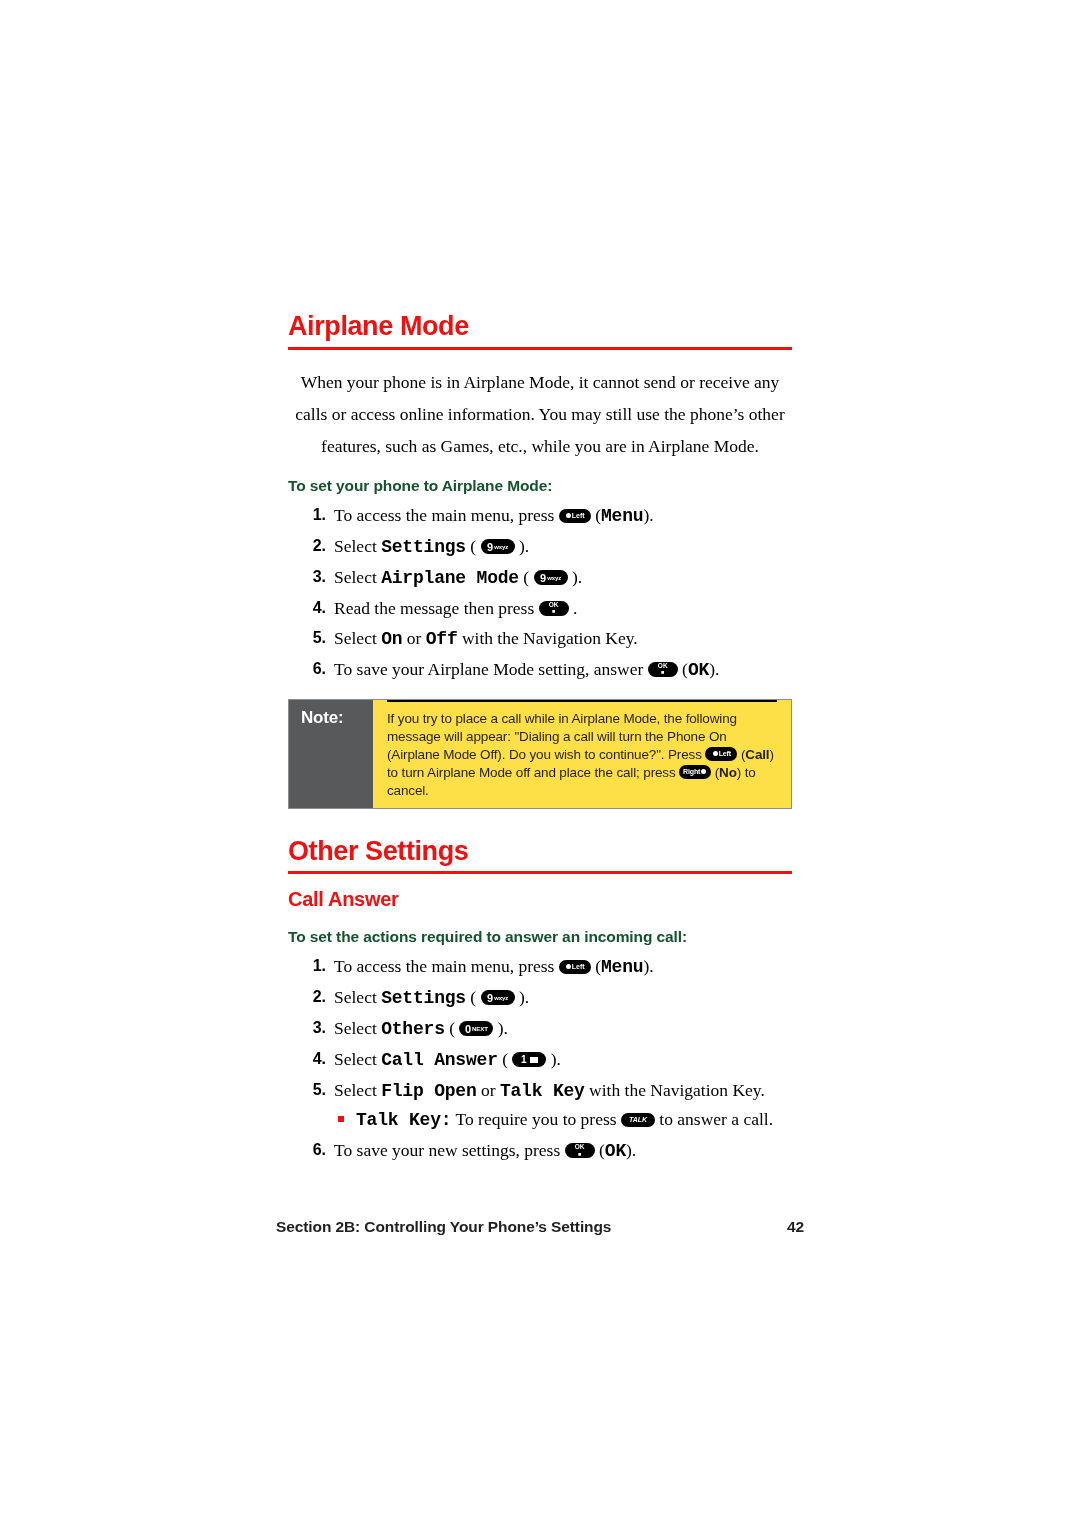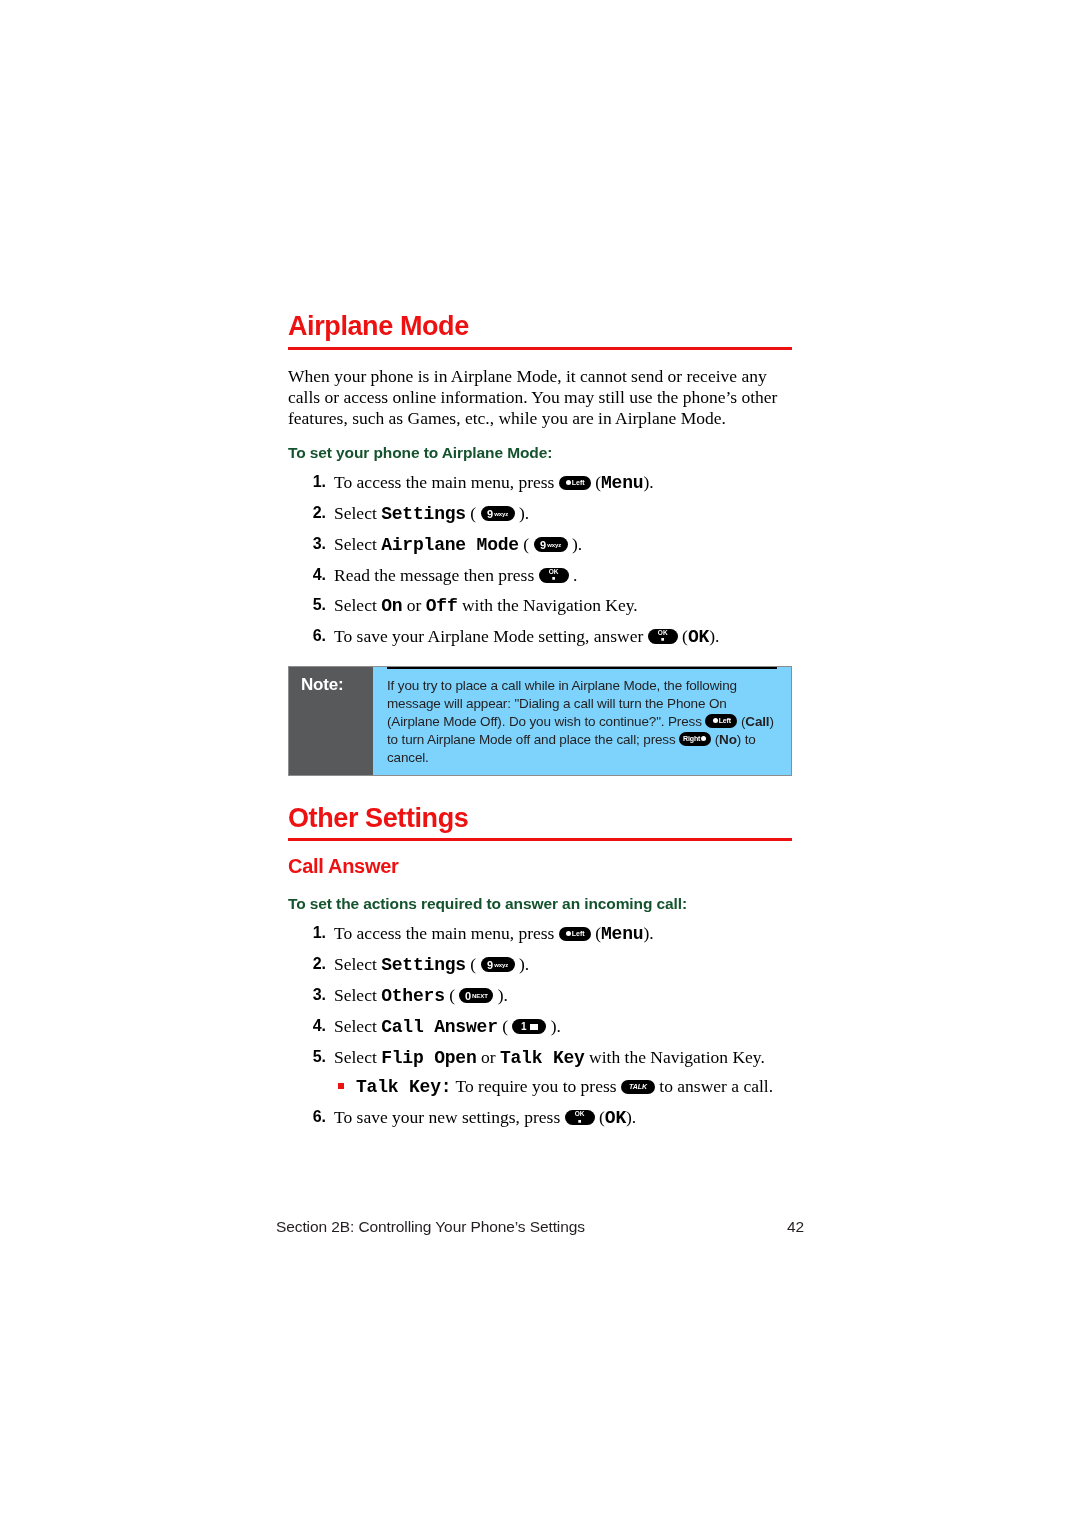--- a/index.html
+++ b/index.html
@@ -49,24 +49,24 @@
     color: #ee1111;
     margin: 0;
     padding: 0;
     letter-spacing: -0.3px;
     line-height: 1.2;
   }
 
   p.body-text {
     font-family: "Liberation Serif", serif;
     font-size: 17.5px;
-    line-height: 21px;
-    margin: 0;
-    padding: 0;
-    text-align: left;
+    line-height: 32px;
+    margin: 0;
+    padding: 0;
+    text-align: center;
   }
 
   .lead-in {
     font-family: "Liberation Sans", sans-serif;
     font-weight: bold;
     font-size: 15.5px;
     color: #14532d;
     letter-spacing: -0.1px;
     line-height: 20px;
   }
@@ -179,21 +179,21 @@
     background: #ffffff;
     margin-left: 3px;
     vertical-align: 0px;
     position: relative;
   }
 
   
   .note-box {
     display: flex;
     border: 1px solid #8d8d8d;
-    background: #7dd3fc;
+    background: #fde047;
     margin: 0;
   }
   .note-label {
     background: #58595b;
     color: #ffffff;
     font-family: "Liberation Sans", sans-serif;
     font-weight: bold;
     font-size: 17px;
     padding: 8px 12px 0 12px;
     width: 60px;
@@ -248,21 +248,21 @@
   
   .footer {
     position: absolute;
     left: 276px;
     top: 1218px;
     width: 528px;
     display: flex;
     justify-content: space-between;
     align-items: baseline;
     font-family: "Liberation Sans", sans-serif;
-    font-weight: normal;
+    font-weight: bold;
     font-size: 15.5px;
     color: #231f20;
     letter-spacing: -0.1px;
   }
 </style>
 </head>
 <body>
 
 <div class="page">
   <div class="content">

